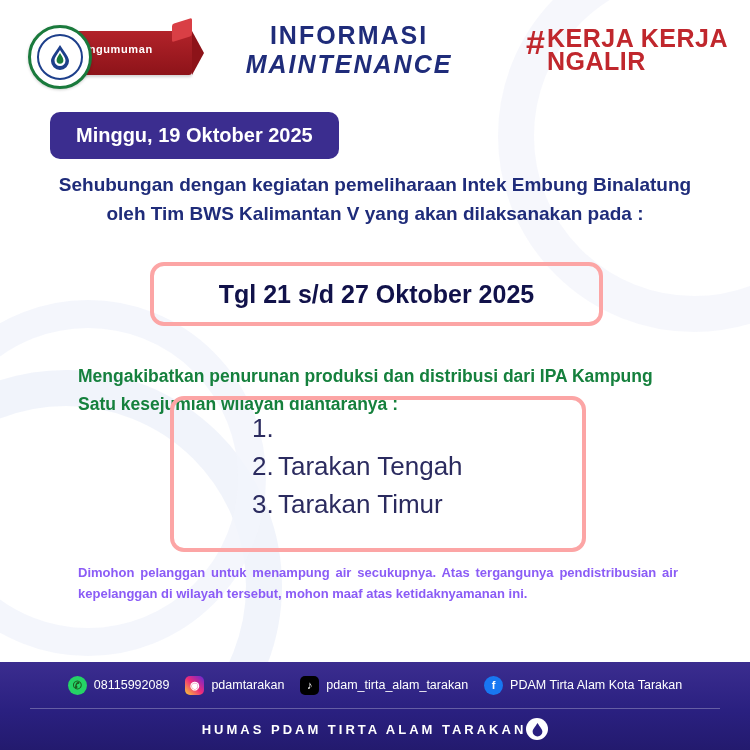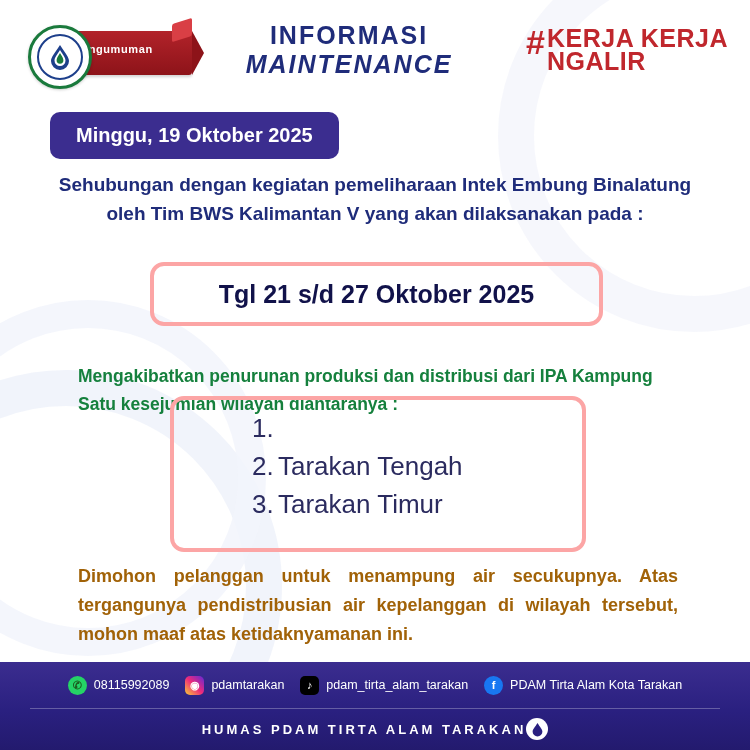--- a/index.html
+++ b/index.html
@@ -140,21 +140,21 @@
   }
   .list{
     margin:0;padding:0;list-style:none;
     color:#2b2b5f;font-size:26px;line-height:1.46;
     padding-left:78px;
   }
   .list li{display:flex;}
   .li-num{width:26px;}
   .para3{
     position:absolute;left:78px;top:562px;width:600px;
-    color:#a16207;font-weight:bold;font-size:18px;line-height:1.62;
+    color:#8b5cf6;font-weight:bold;font-size:13px;line-height:1.62;
     text-align:justify;
   }
 
   
   .footer{
     position:absolute;left:0;bottom:0;width:750px;height:88px;
     background:linear-gradient(180deg,#3b2d8f 0%,#2a2080 55%,#231a6e 100%);
     color:#ffffff;
   }
   .social-row{

